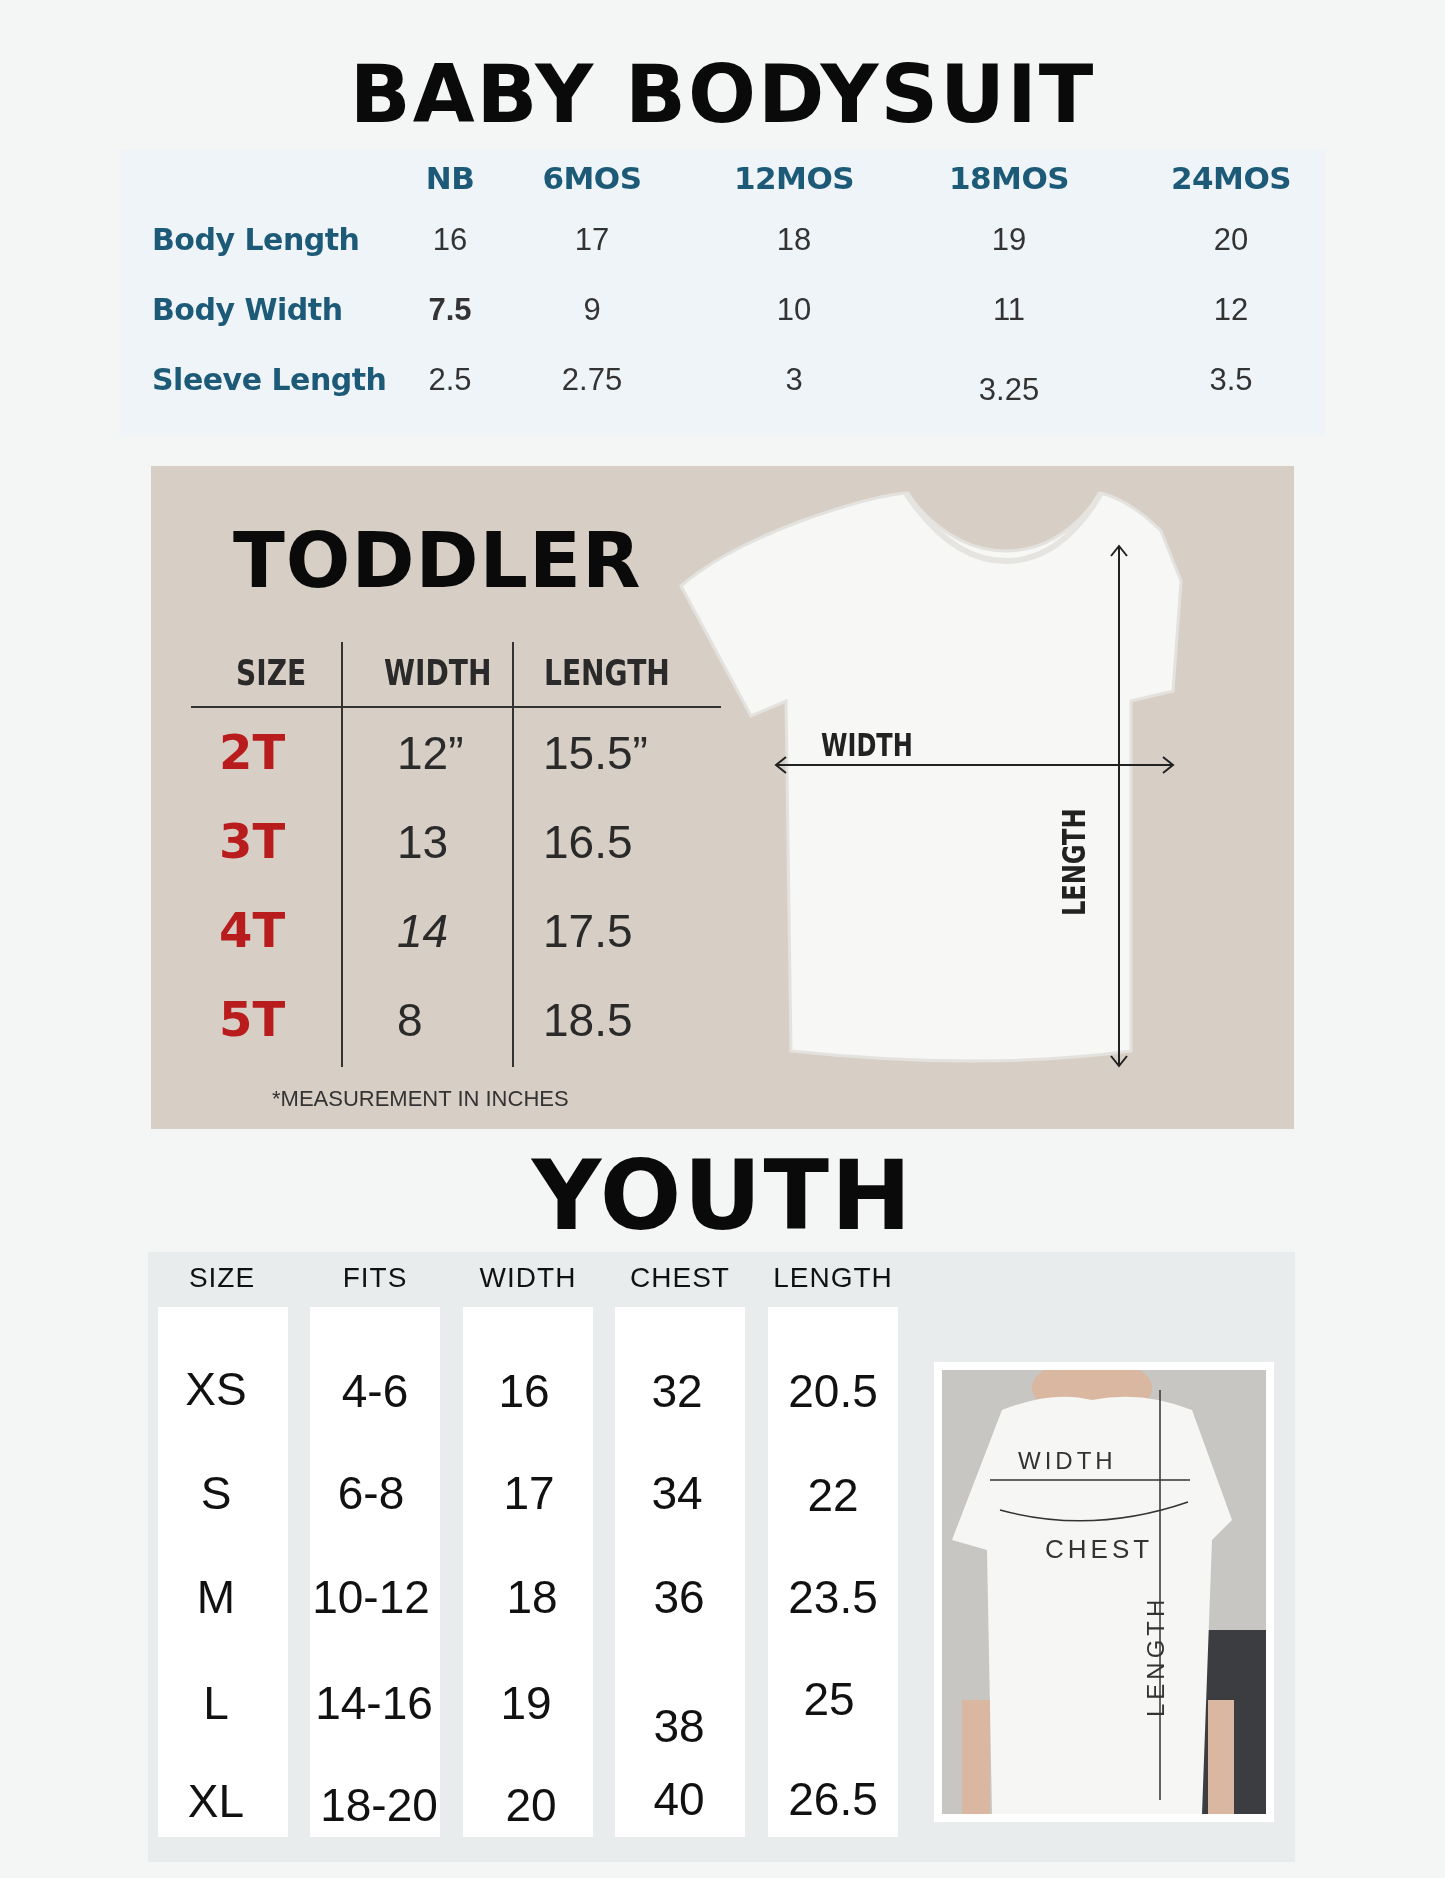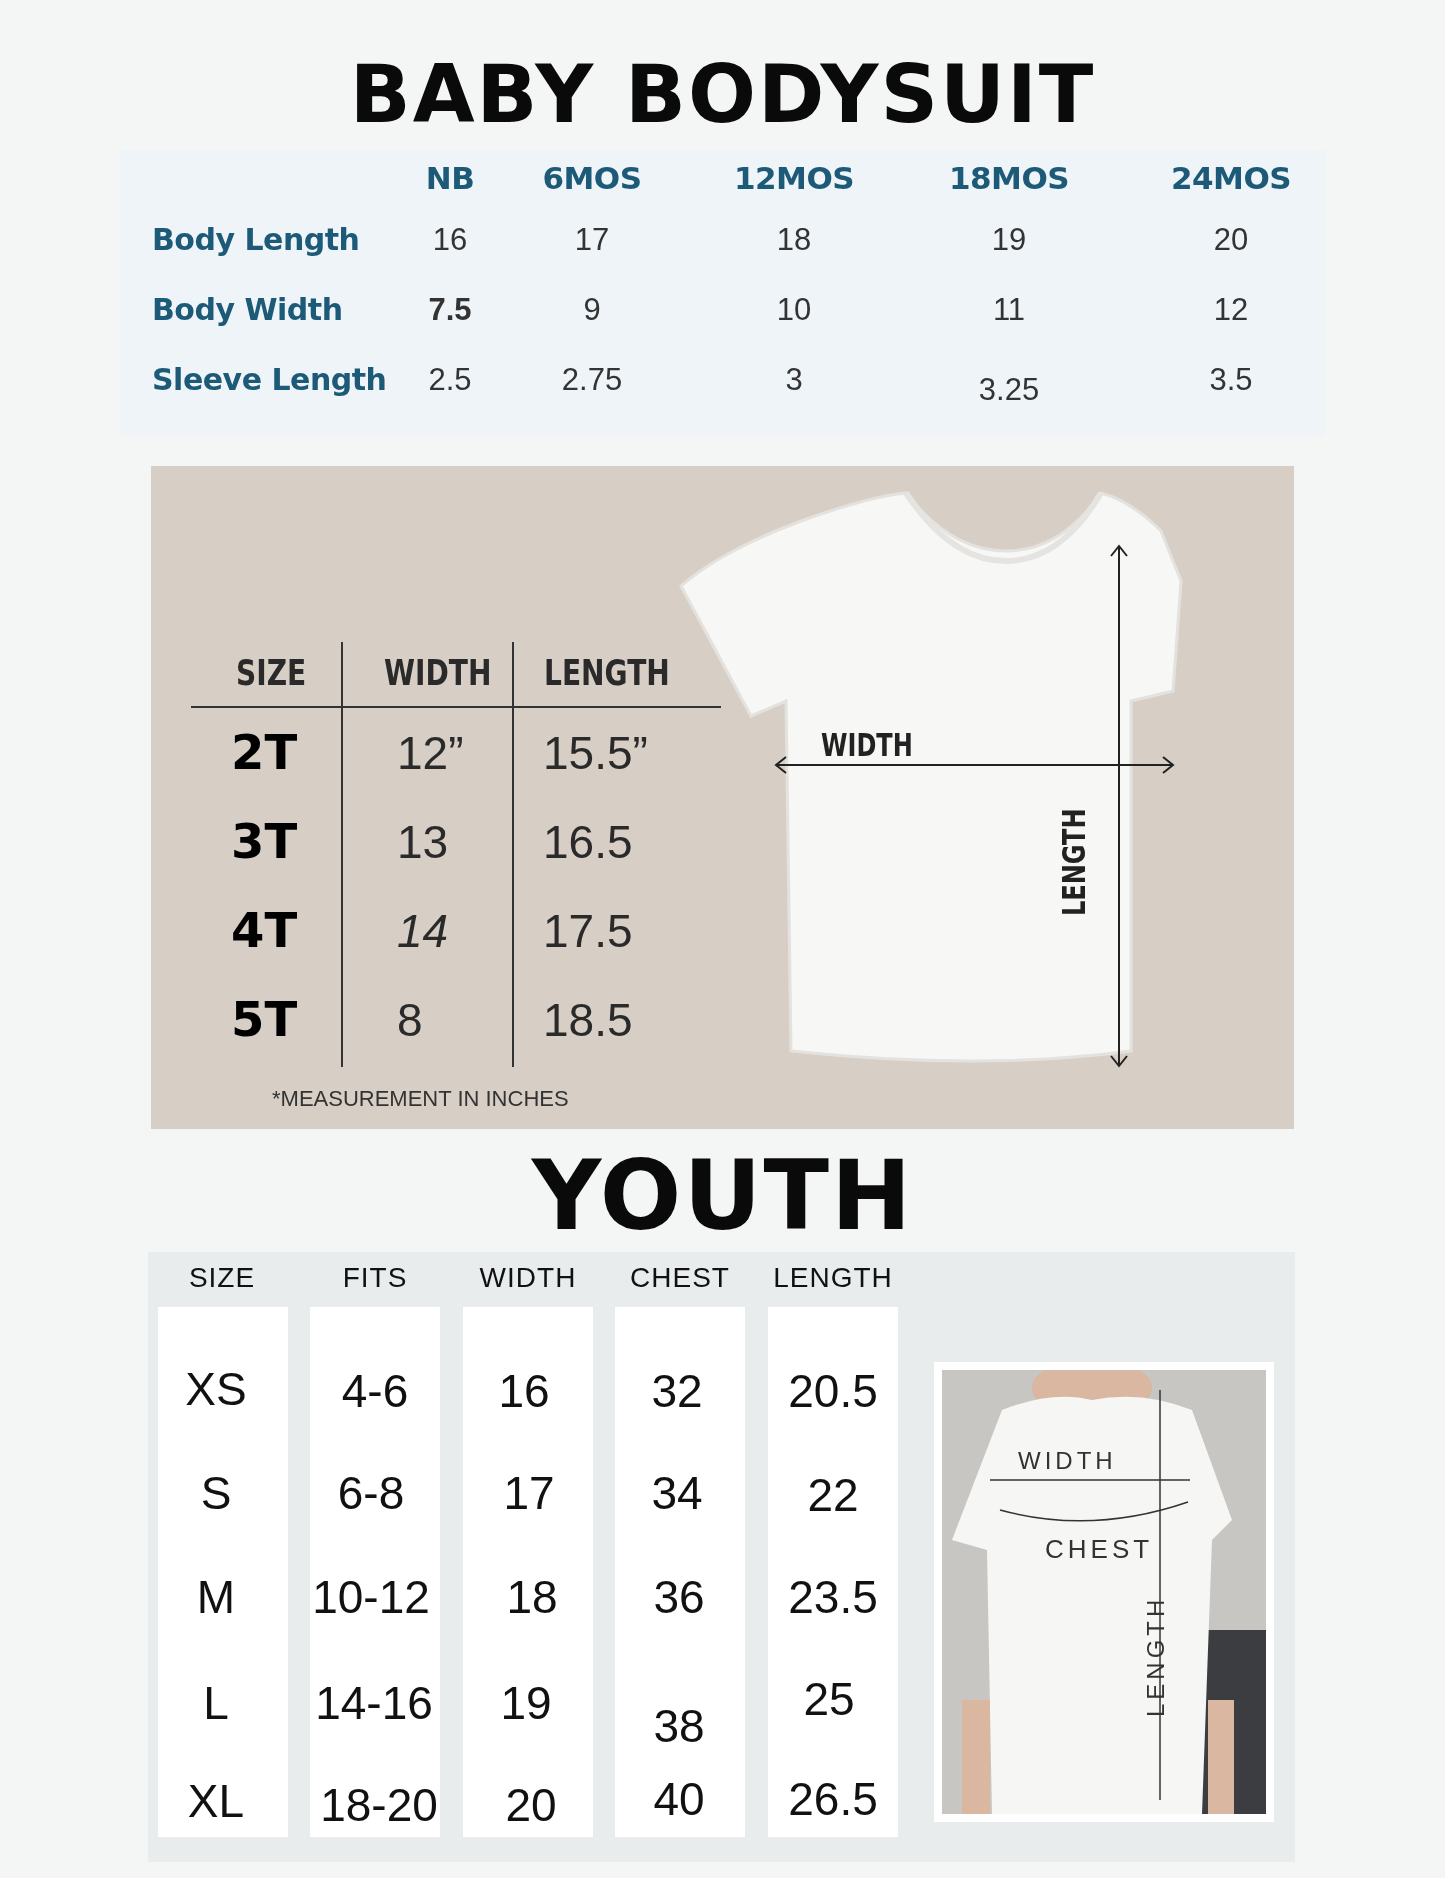--- a/index.html
+++ b/index.html
@@ -9,21 +9,21 @@
   .baby{position:absolute;left:120px;top:150px;width:1205px;height:285px;background:#eef4f8;}
   .baby .hdr{position:absolute;top:10px;font-size:31px;font-weight:bold;color:#1c5a78;font-family:"DejaVu Sans",sans-serif;transform:translateX(-50%);letter-spacing:-0.5px;}
   .baby .rowlbl{position:absolute;left:32px;font-size:30px;font-weight:bold;color:#1c5a78;font-family:"DejaVu Sans",sans-serif;letter-spacing:-0.5px;}
   .baby .cell{position:absolute;font-size:31px;color:#333;transform:translateX(-50%);}
   
   .toddler{position:absolute;left:151px;top:466px;width:1143px;height:663px;background:#d7cfc6;overflow:hidden;}
   .toddler .ttl{position:absolute;left:82px;top:50px;font-size:76px;font-weight:bold;color:#0a0a0a;font-family:"DejaVu Sans",sans-serif;letter-spacing:1px;}
   .toddler .th{position:absolute;top:186px;font-size:36px;color:#2a2a2a;font-family:"DejaVu Sans",sans-serif;font-weight:bold;transform:scaleX(0.78);transform-origin:left;}
   .toddler .hline{position:absolute;left:40px;top:240px;width:530px;height:2px;background:#333;}
   .toddler .vline{position:absolute;top:176px;width:2px;height:425px;background:#333;}
-  .toddler .sz{position:absolute;left:80px;font-size:48px;font-weight:bold;color:#000000;font-family:"DejaVu Sans",sans-serif;}
+  .toddler .sz{position:absolute;left:68px;font-size:48px;font-weight:bold;color:#b91c1c;font-family:"DejaVu Sans",sans-serif;}
   .toddler .val{position:absolute;font-size:46px;color:#2a2a2a;}
   .toddler .note{position:absolute;left:121px;top:620px;font-size:22px;color:#333;}
   .shirt{position:absolute;left:510px;top:25px;width:620px;height:610px;}
   
   .youth{position:absolute;left:148px;top:1252px;width:1147px;height:610px;background:#e8ecec;}
   .youth .yh{position:absolute;top:10px;font-size:28px;color:#111;transform:translateX(-50%);letter-spacing:1px;}
   .youth .col{position:absolute;top:55px;width:130px;height:530px;background:#fff;}
   .youth .yc{position:absolute;font-size:46px;color:#111;font-weight:300;transform:translateX(-50%);}
   .photo{position:absolute;left:786px;top:110px;width:340px;height:460px;background:#fff;}
   .photo .inner{position:absolute;left:8px;top:8px;width:324px;height:444px;background:#c9c7c2;overflow:hidden;}
@@ -56,20 +56,21 @@
 
   <div class="rowlbl" style="top:212px;">Sleeve Length</div>
   <div class="cell" style="left:330px;top:212px;">2.5</div>
   <div class="cell" style="left:472px;top:212px;">2.75</div>
   <div class="cell" style="left:674px;top:212px;">3</div>
   <div class="cell" style="left:889px;top:212px;margin-top:10px;">3.25</div>
   <div class="cell" style="left:1111px;top:212px;">3.5</div>
 </div>
 
 <div class="toddler">
+  <div class="ttl">TODDLER</div>
 
   <div class="th" style="left:85px;">SIZE</div>
   <div class="th" style="left:233px;">WIDTH</div>
   <div class="th" style="left:393px;">LENGTH</div>
   <div class="hline"></div>
   <div class="vline" style="left:190px;"></div>
   <div class="vline" style="left:361px;"></div>
 
   <div class="sz" style="top:258px;">2T</div>
   <div class="val" style="left:246px;top:260px;">12”</div>

